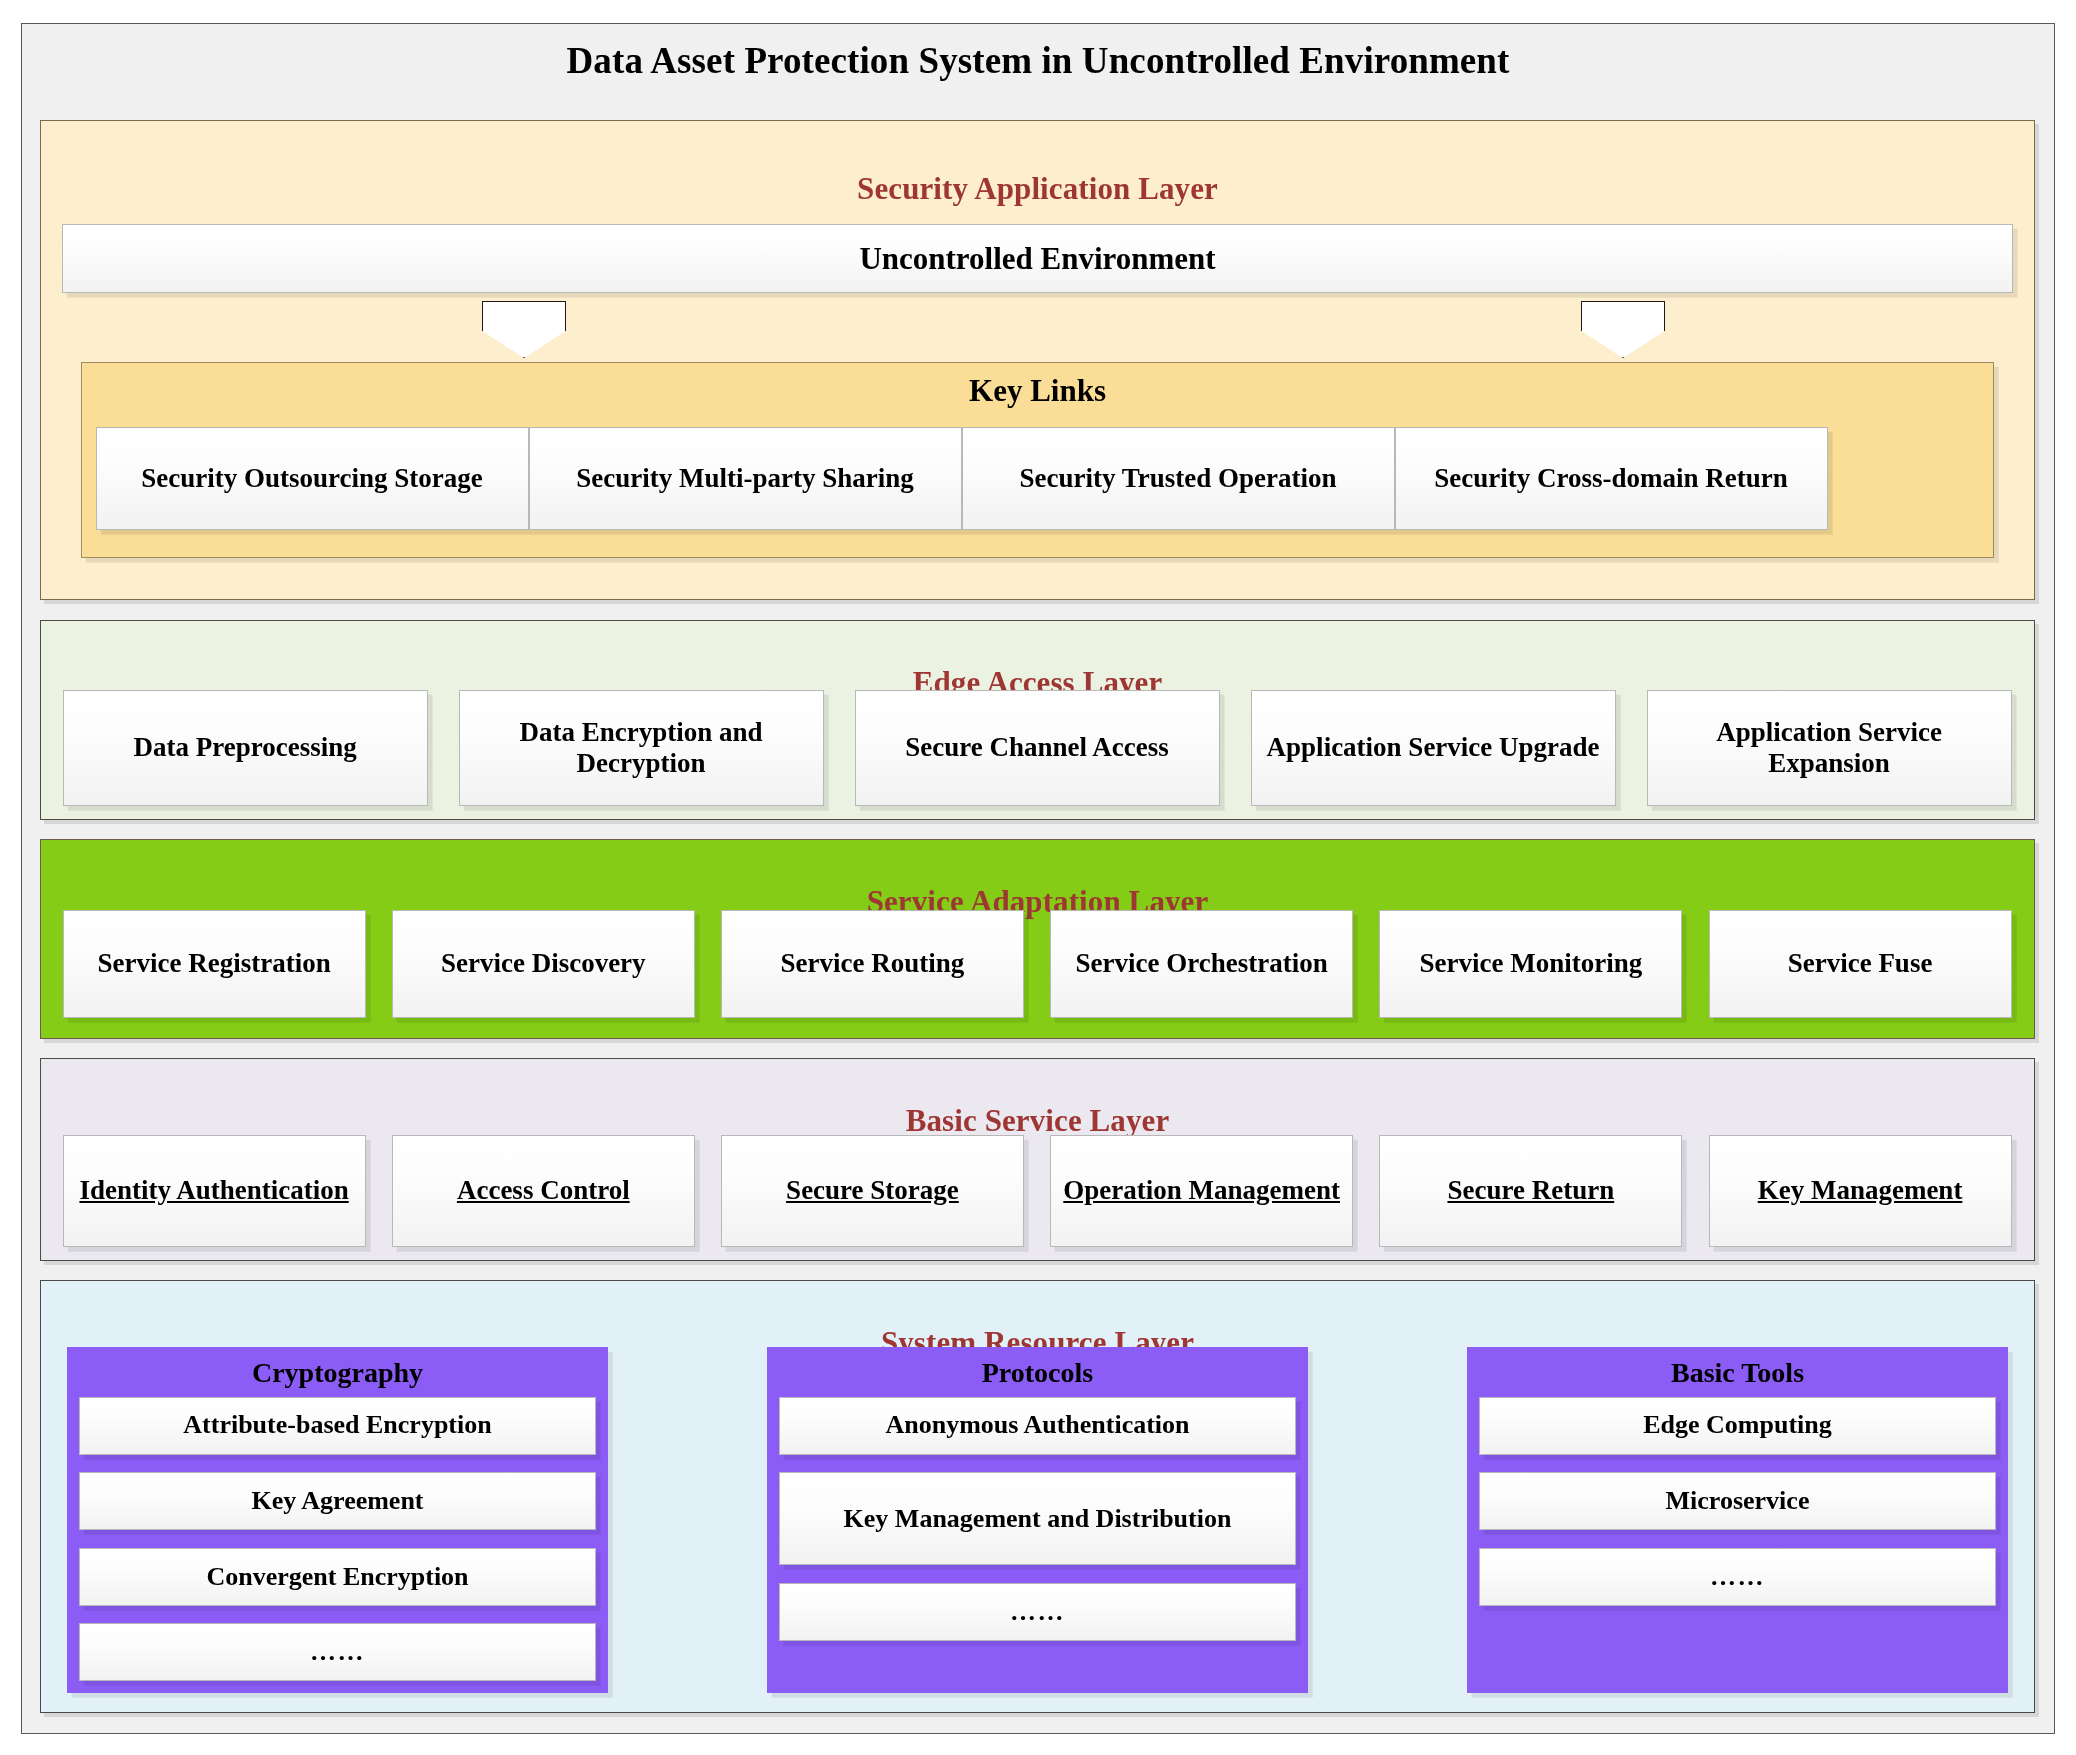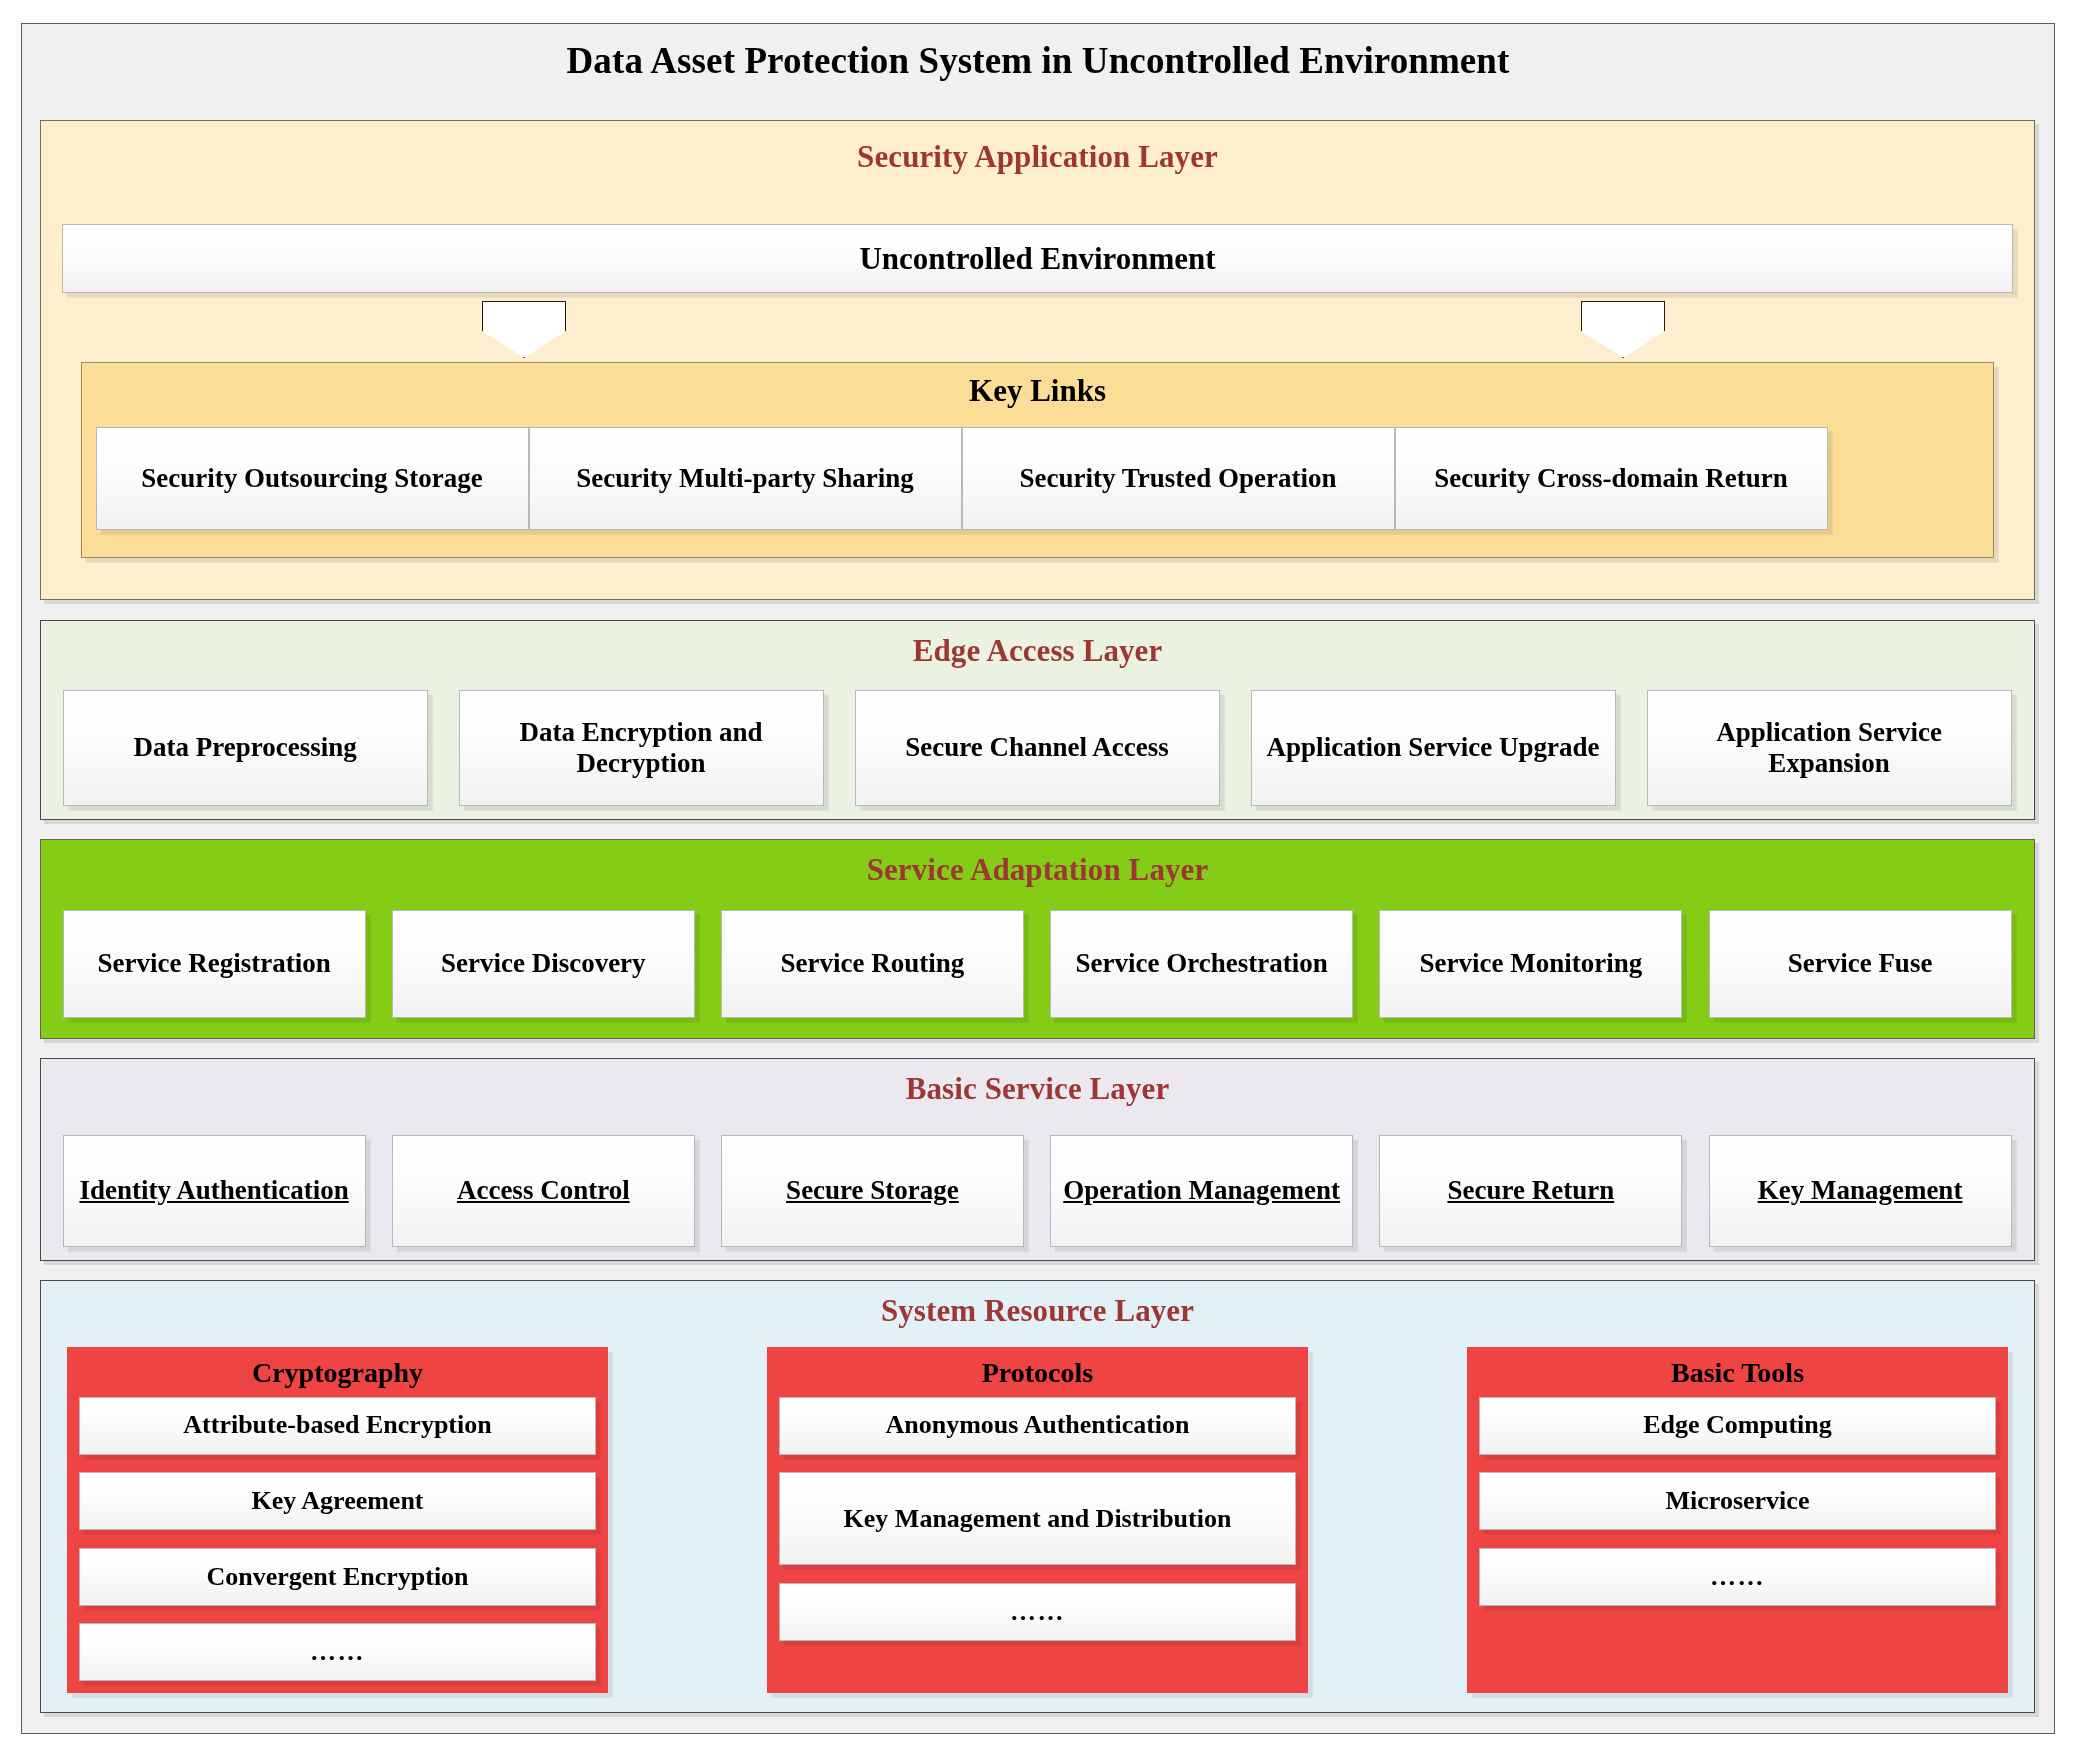--- a/index.html
+++ b/index.html
@@ -38,20 +38,21 @@
     width: 1995px;
     border: 1.4px solid #6b6b6b;
     box-shadow: 4px 4px 0 0 rgba(0,0,0,.10);
   }
   .layer-title {
     text-align: center;
     font-size: 31px;
     font-weight: bold;
     color: #9e3733;
     letter-spacing: 0.1px;
+    margin-top: 32px;
   }
 
   
   #layer-security-application {
     top: 96px; height: 480px;
     background: #fdeecd;
     border-color: #7a6a4e;
   }
   #layer-security-application .layer-title { padding-top: 17.6px; }
 
@@ -164,21 +165,21 @@
   
   #system-resource-groups {
     position: absolute;
     left: 26px; top: 66px;
     width: 1941px;
     display: flex;
     justify-content: space-between;
   }
   .resource-group {
     width: 541px;
-    background: #ef4444;
+    background: #8b5cf6;
     border: none;
     box-shadow: 4.7px 4.7px 0 0 rgba(0,0,0,.08);
     padding: 0 12px 12px 12px;
   }
   .resource-group-title {
     text-align: center;
     font-size: 28px;
     font-weight: bold;
     color: #000000;
     padding: 9.5px 0 8px 0;

